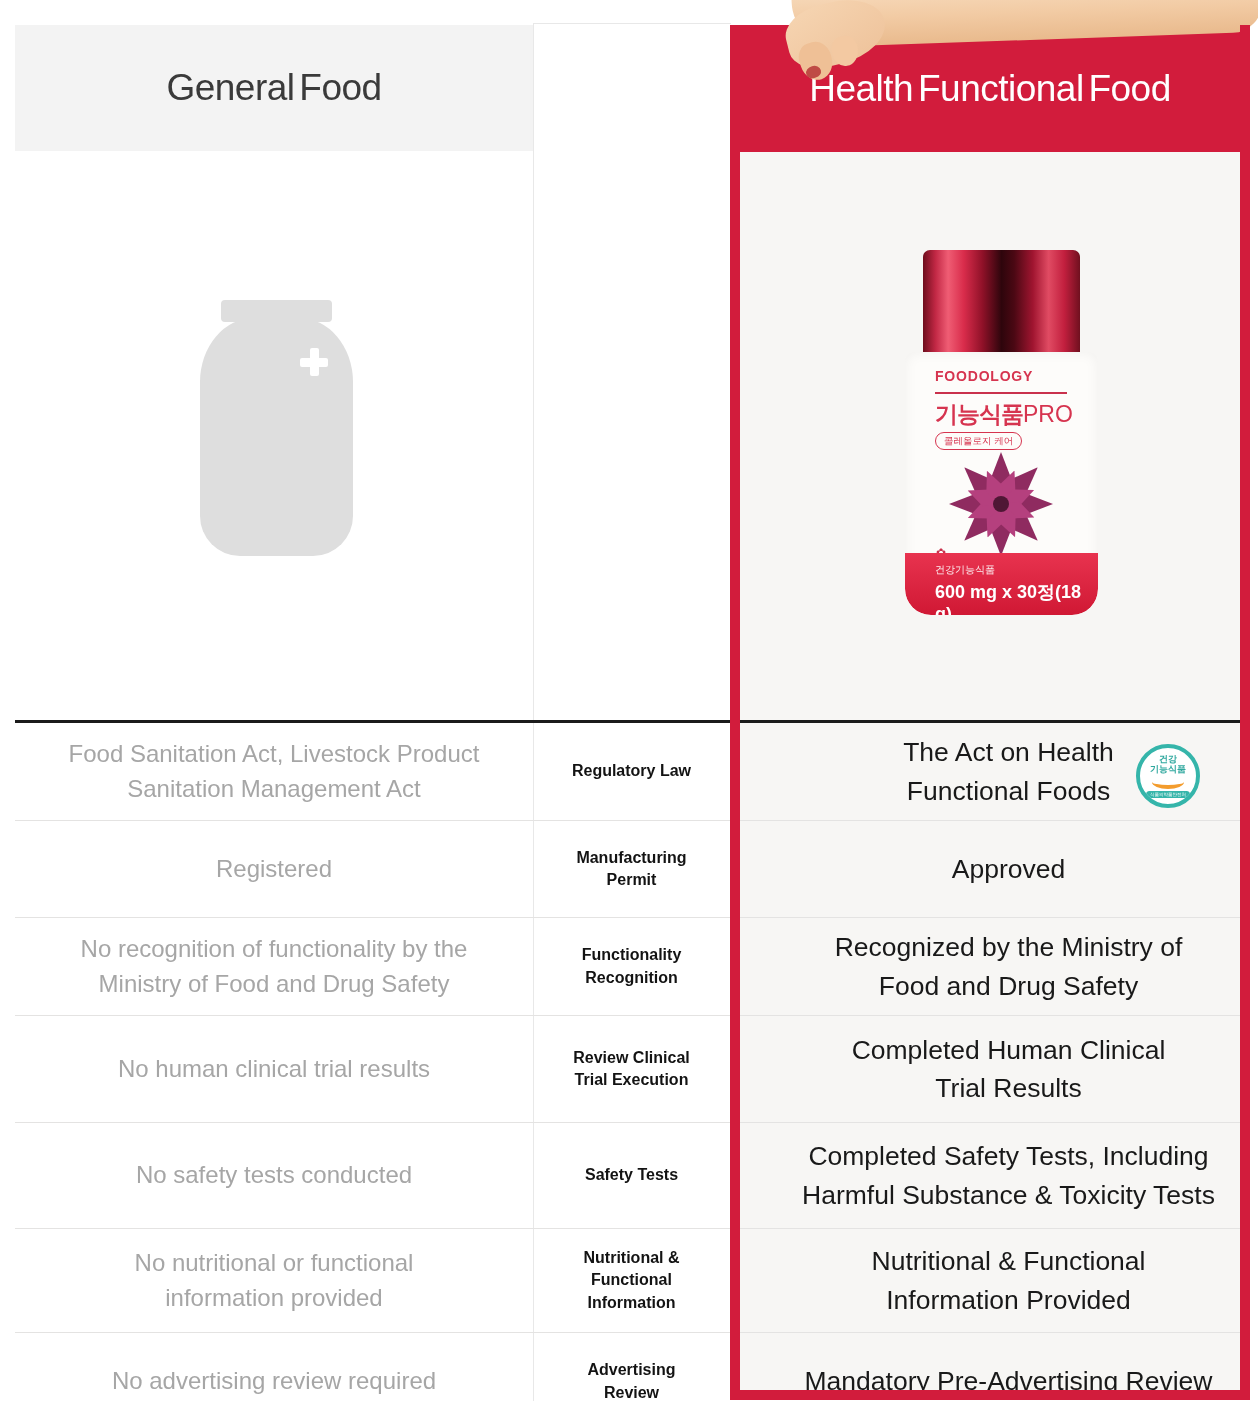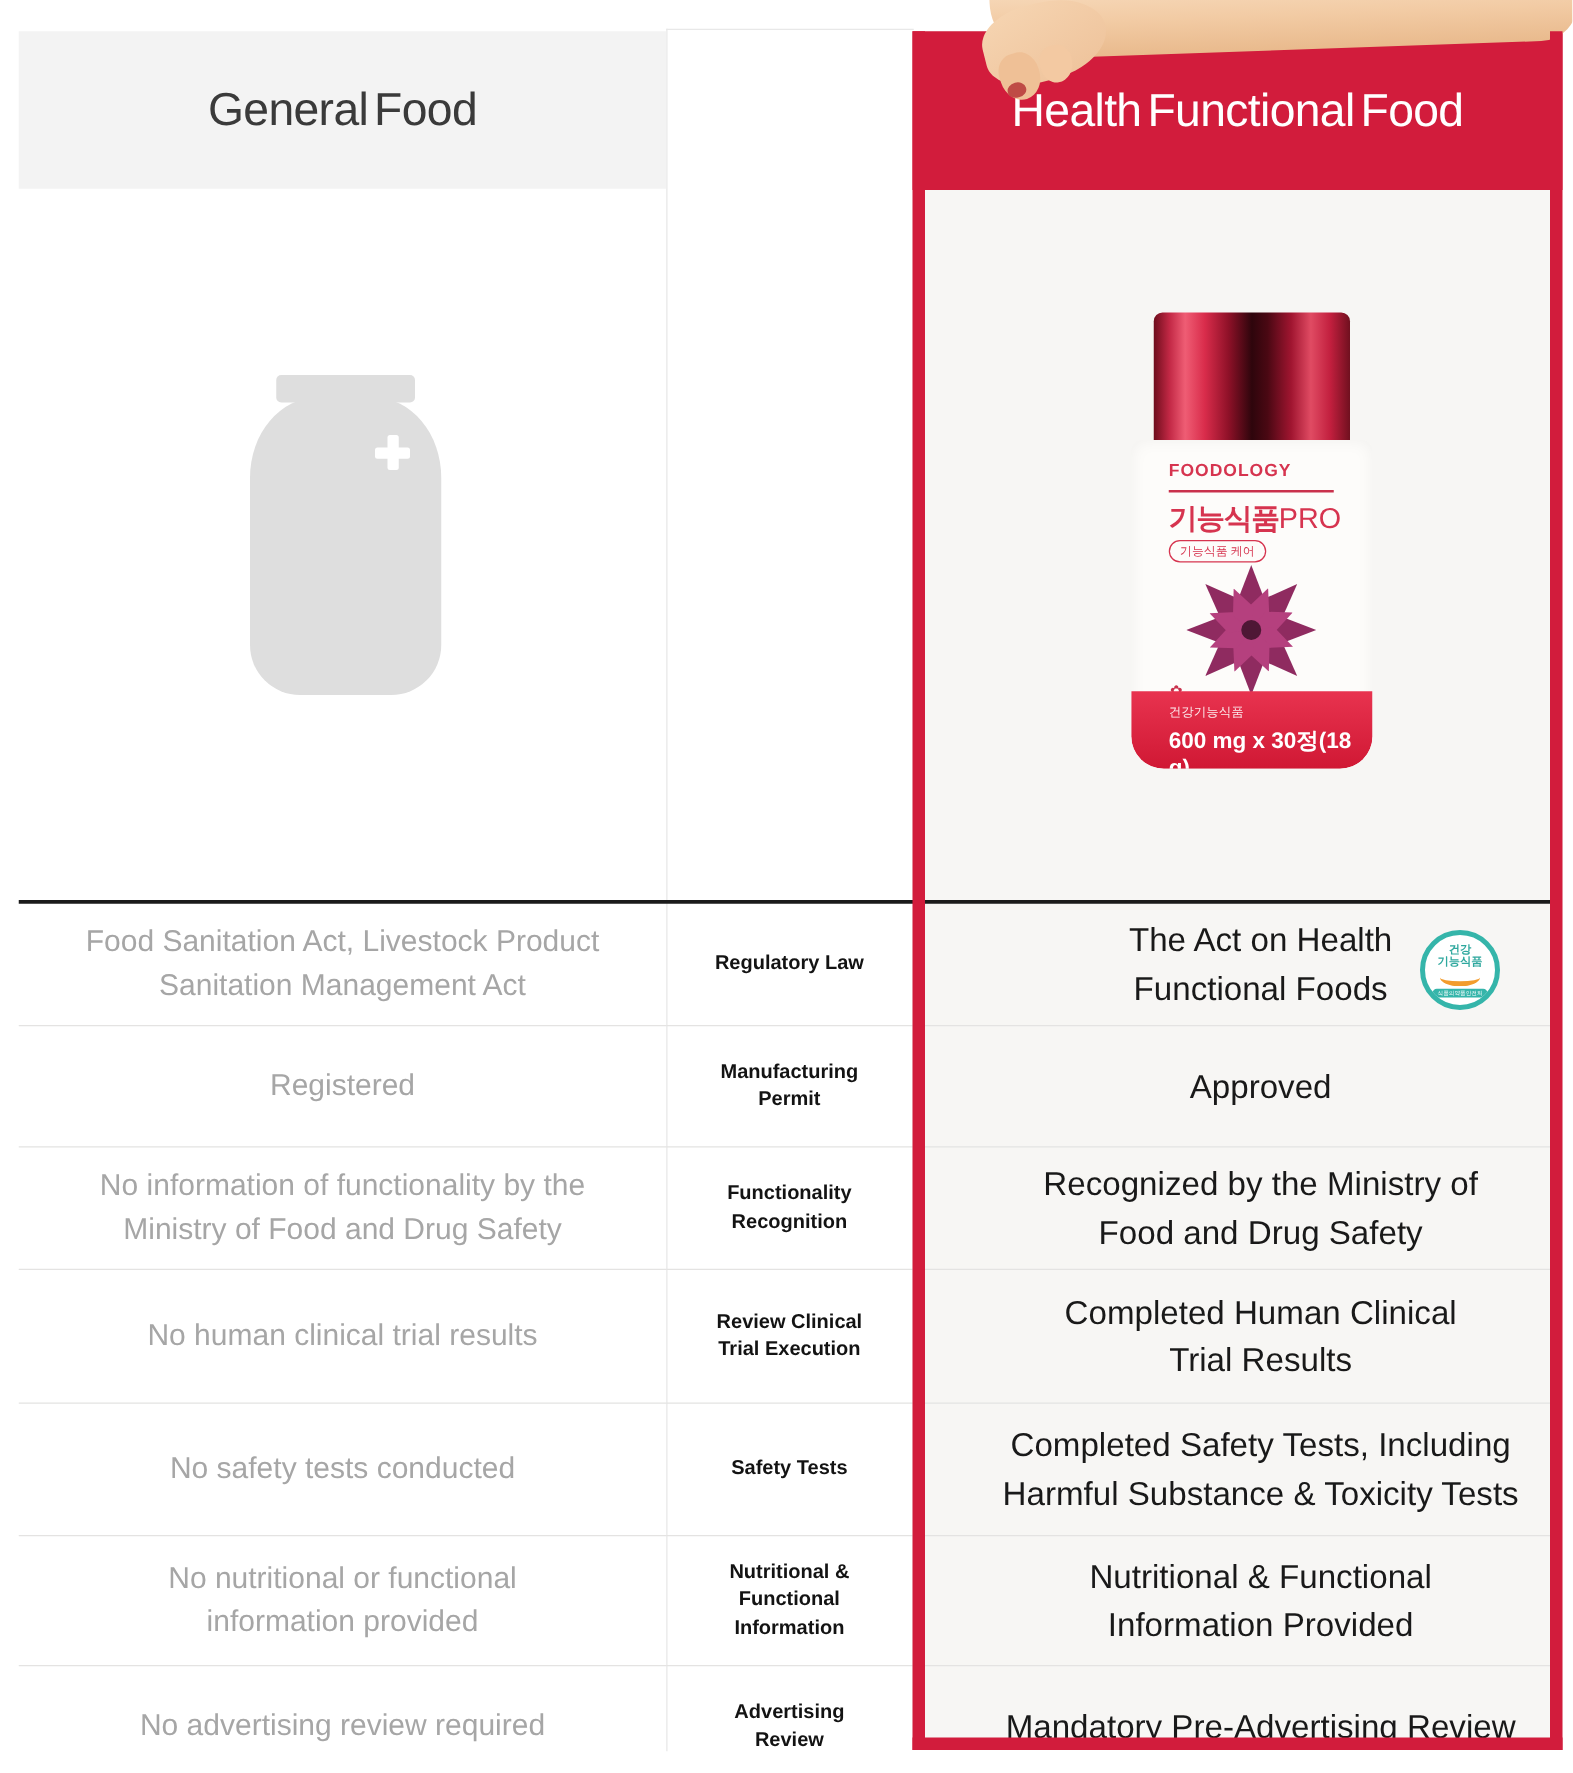--- a/index.html
+++ b/index.html
@@ -125,21 +125,21 @@
   </div>
 
   <div class="bottle">
     <div class="cap"></div>
     <div class="bbody">
       <div class="brand">FOODOLOGY</div>
       <div class="rule"></div>
       <div class="pname">
         <span style="display:inline">기능식품</span><span style="display:inline" class="suffix">PRO</span>
       </div>
-      <div class="pill">기능식품 케어</div>
+      <div class="pill">콜레올로지 케어</div>
       <div class="flower">
         <div class="petal" style="transform:rotate(0deg)"></div>
         <div class="petal" style="transform:rotate(45deg)"></div>
         <div class="petal" style="transform:rotate(90deg)"></div>
         <div class="petal" style="transform:rotate(135deg)"></div>
         <div class="petal" style="transform:rotate(180deg)"></div>
         <div class="petal" style="transform:rotate(225deg)"></div>
         <div class="petal" style="transform:rotate(270deg)"></div>
         <div class="petal" style="transform:rotate(315deg)"></div>
         <div class="petal i" style="transform:rotate(22deg)"></div>
@@ -193,21 +193,21 @@
     </div>
     <div class="cell category">
       <span>Manufacturing</span>
       <span>Permit</span>
     </div>
     <div class="cell functional">
       <span>Approved</span>
     </div>
 
     <div class="cell general">
-      <span>No information of functionality by the</span>
+      <span>No recognition of functionality by the</span>
       <span>Ministry of Food and Drug Safety</span>
     </div>
     <div class="cell category">
       <span>Functionality</span>
       <span>Recognition</span>
     </div>
     <div class="cell functional">
       <span>Recognized by the Ministry of</span>
       <span>Food and Drug Safety</span>
     </div>

